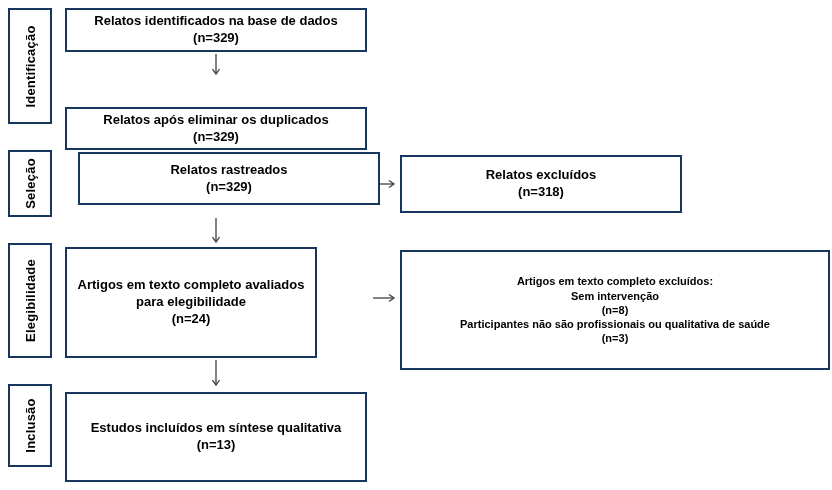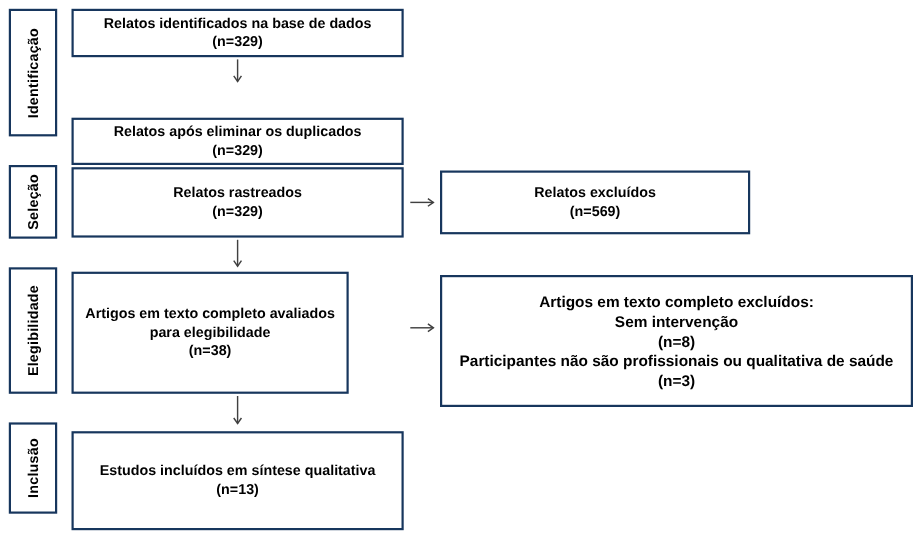--- a/index.html
+++ b/index.html
@@ -26,21 +26,21 @@
     flex-direction: column;
     align-items: center;
     justify-content: center;
     text-align: center;
     font-weight: bold;
     font-size: 13px;
     line-height: 1.3;
     color: var(--text);
     padding: 13px 8px;
   }
-  .box.tight { padding: 3px 4px; font-size: 14px; }
+  .box.tight { padding: 3px 4px; font-size: 11px; }
   .stage {
     position: absolute;
     border: 2px solid var(--border);
     background: var(--bg);
     display: flex;
     align-items: center;
     justify-content: center;
   }
   .stage span {
     transform: rotate(-90deg);
@@ -93,38 +93,38 @@
   <div class="box" style="left:65px; top:8px; width:302px; height:44px;">
     <div>Relatos identificados na base de dados</div>
     <div>(n=329)</div>
   </div>
 
   <div class="box" style="left:65px; top:79px; width:302px; height:43px;margin-top:28px;">
     <div>Relatos após eliminar os duplicados</div>
     <div>(n=329)</div>
   </div>
 
-  <div class="box" style="left:65px; top:152px; width:302px; height:64px;">
+  <div class="box" style="left:78px; top:152px; width:302px; height:53px;">
     <div>Relatos rastreados</div>
     <div>(n=329)</div>
   </div>
 
   <div class="box" style="left:65px; top:247px; width:252px; height:111px;">
     <div>Artigos em texto completo avaliados para elegibilidade</div>
-    <div>(n=38)</div>
+    <div>(n=24)</div>
   </div>
 
   <div class="box" style="left:65px; top:392px; width:302px; height:90px;">
     <div>Estudos incluídos em síntese qualitativa</div>
     <div>(n=13)</div>
   </div>
 
   <div class="box" style="left:400px; top:155px; width:282px; height:58px;">
     <div>Relatos excluídos</div>
-    <div>(n=569)</div>
+    <div>(n=318)</div>
   </div>
 
   <div class="box tight" style="left:400px; top:250px; width:430px; height:120px;">
     <div>Artigos em texto completo excluídos:</div>
     <div>Sem intervenção</div>
     <div>(n=8)</div>
     <div>Participantes não são profissionais ou qualitativa de saúde</div>
     <div>(n=3)</div>
   </div>
 

